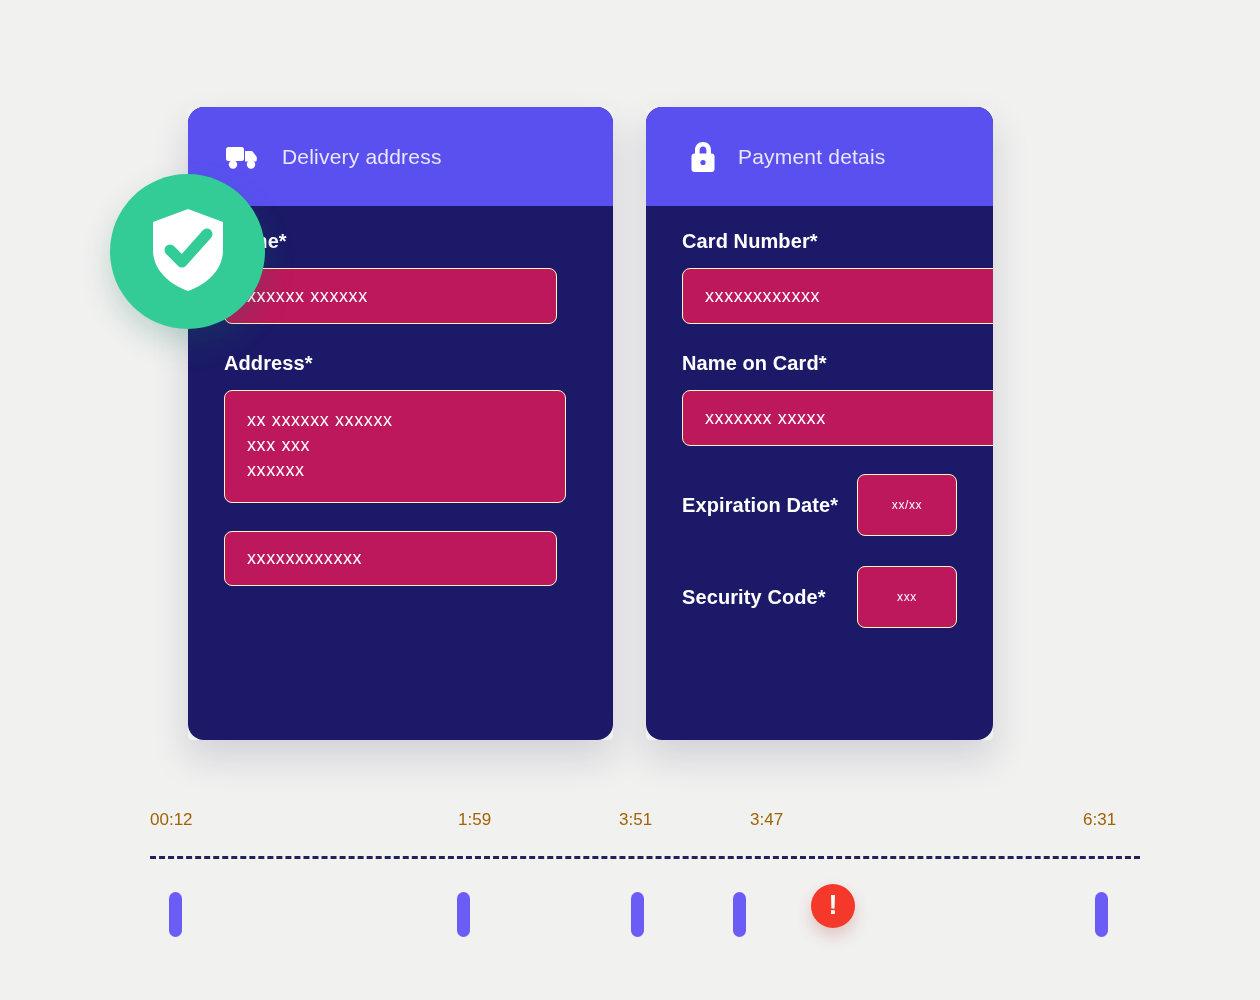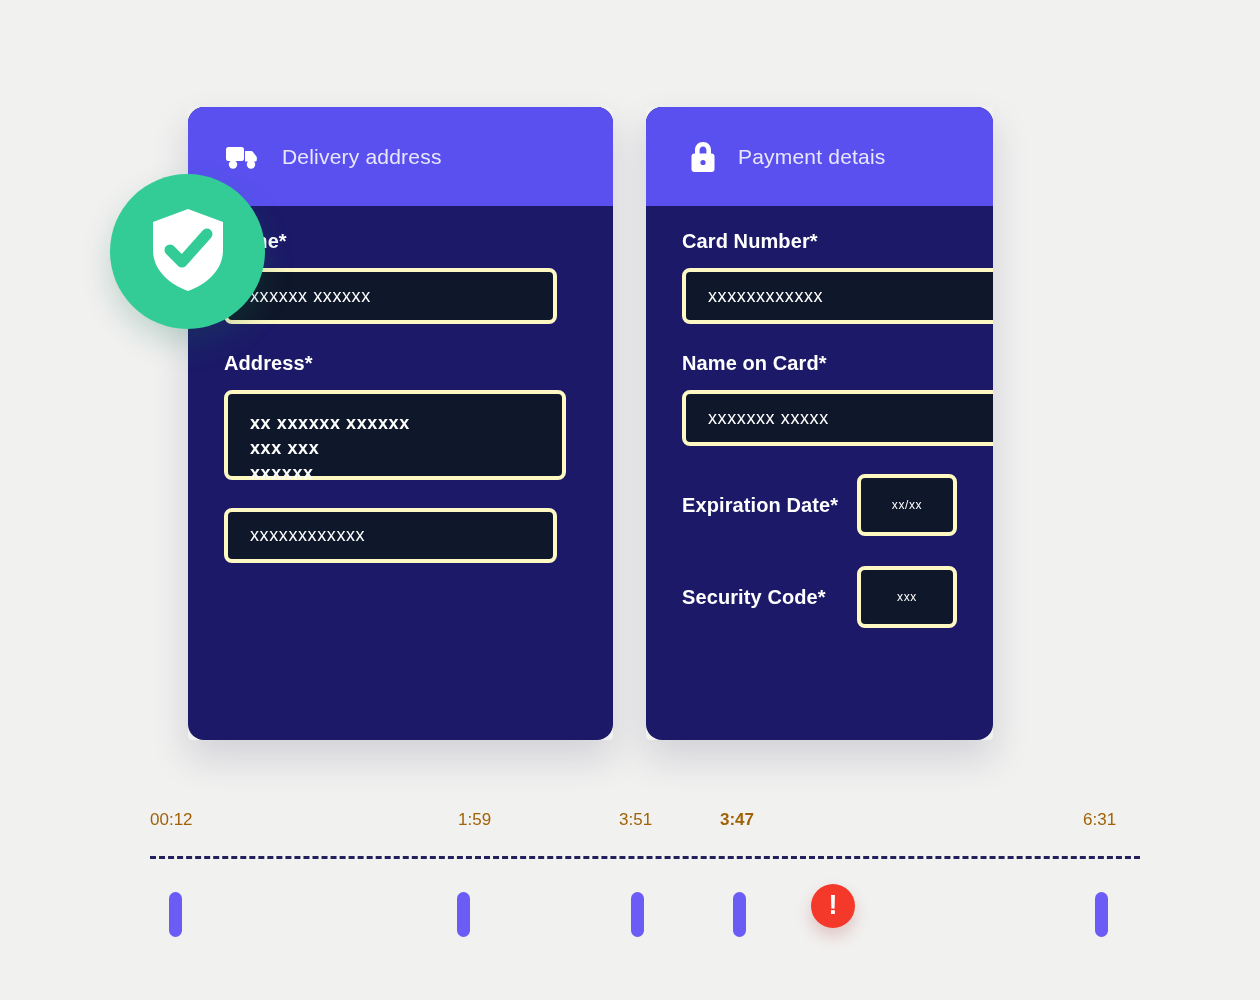--- a/index.html
+++ b/index.html
@@ -74,41 +74,40 @@
 
   .field-label {
     color: #ffffff;
     font-size: 20px;
     font-weight: bold;
     letter-spacing: 0.1px;
   }
 
   .field-input {
     margin-top: 15px;
-    background: #0f172a;
-    border: 4px solid #fef9c3;
+    background: #be185d;
+    border: 1px solid #fef9c3;
     border-radius: 8px;
     color: #ffffff;
     font-size: 18px;
     letter-spacing: 0.6px;
     box-sizing: border-box;
     display: flex;
     align-items: center;
   }
 
   .inp-name   { width: 333px; height: 56px; padding-left: 22px; }
   .inp-phone  { width: 333px; height: 55px; padding-left: 22px; }
   .inp-addr {
     width: 342px;
-    height: 90px;
+    height: 113px;
     padding: 17px 0 0 22px;
     align-items: flex-start;
     display: block;
     line-height: 25px;
-    font-weight: bold;
   }
   .inp-cardnum { width: 333px; height: 56px; padding-left: 22px; }
   .inp-cardname{ width: 333px; height: 56px; padding-left: 22px; }
 
   .field-block { margin-bottom: 28px; }
 
   
   .inline-row {
     display: flex;
     align-items: center;
@@ -283,21 +282,21 @@
       <path d="M21 44 L33 56 L58 28" fill="none" stroke="#33cc97" stroke-width="11" stroke-linecap="round" stroke-linejoin="round"></path>
     </svg>
   </span>
 </div>
 
 <div id="timeline">
   <div class="tl-labels">
       <div class="tl-label" style="left: 0px;">00:12</div>
       <div class="tl-label" style="left: 308px;">1:59</div>
       <div class="tl-label" style="left: 469px;">3:51</div>
-      <div class="tl-label" style="left: 570px; font-weight: bold;">3:47</div>
+      <div class="tl-label" style="left: 600px;">3:47</div>
       <div class="tl-label" style="left: 933px;">6:31</div>
     </div>
   <div class="tl-line"></div>
   <div class="tl-markers">
       <div class="tl-tick" style="left: 19px; background: rgb(107, 92, 246);"></div>
       <div class="tl-tick" style="left: 307px; background: rgb(107, 92, 246);"></div>
       <div class="tl-tick" style="left: 481px; background: rgb(107, 92, 246);"></div>
       <div class="tl-tick" style="left: 583px; background: rgb(107, 92, 246);"></div>
       <div class="tl-error" style="left: 661px; background: rgb(244, 56, 42);">
         <span class="bang">!</span>

